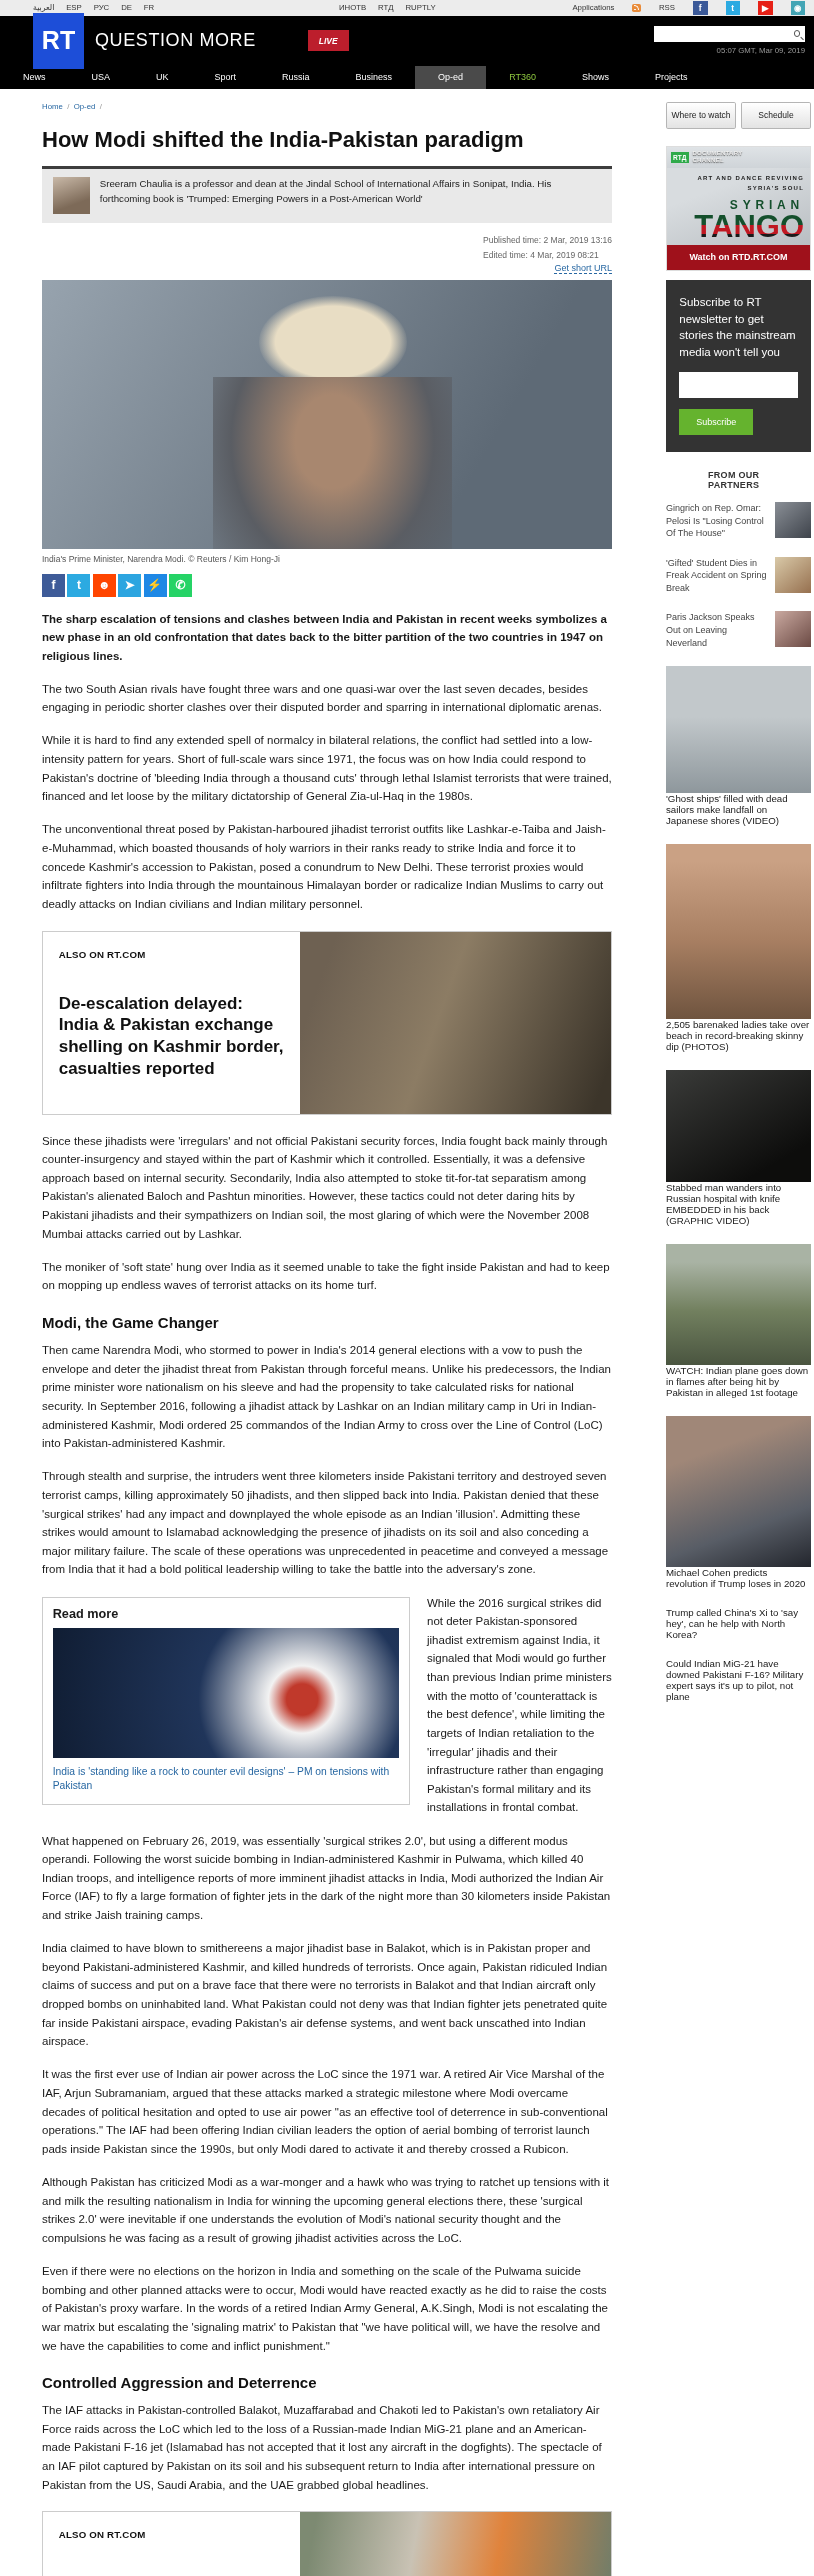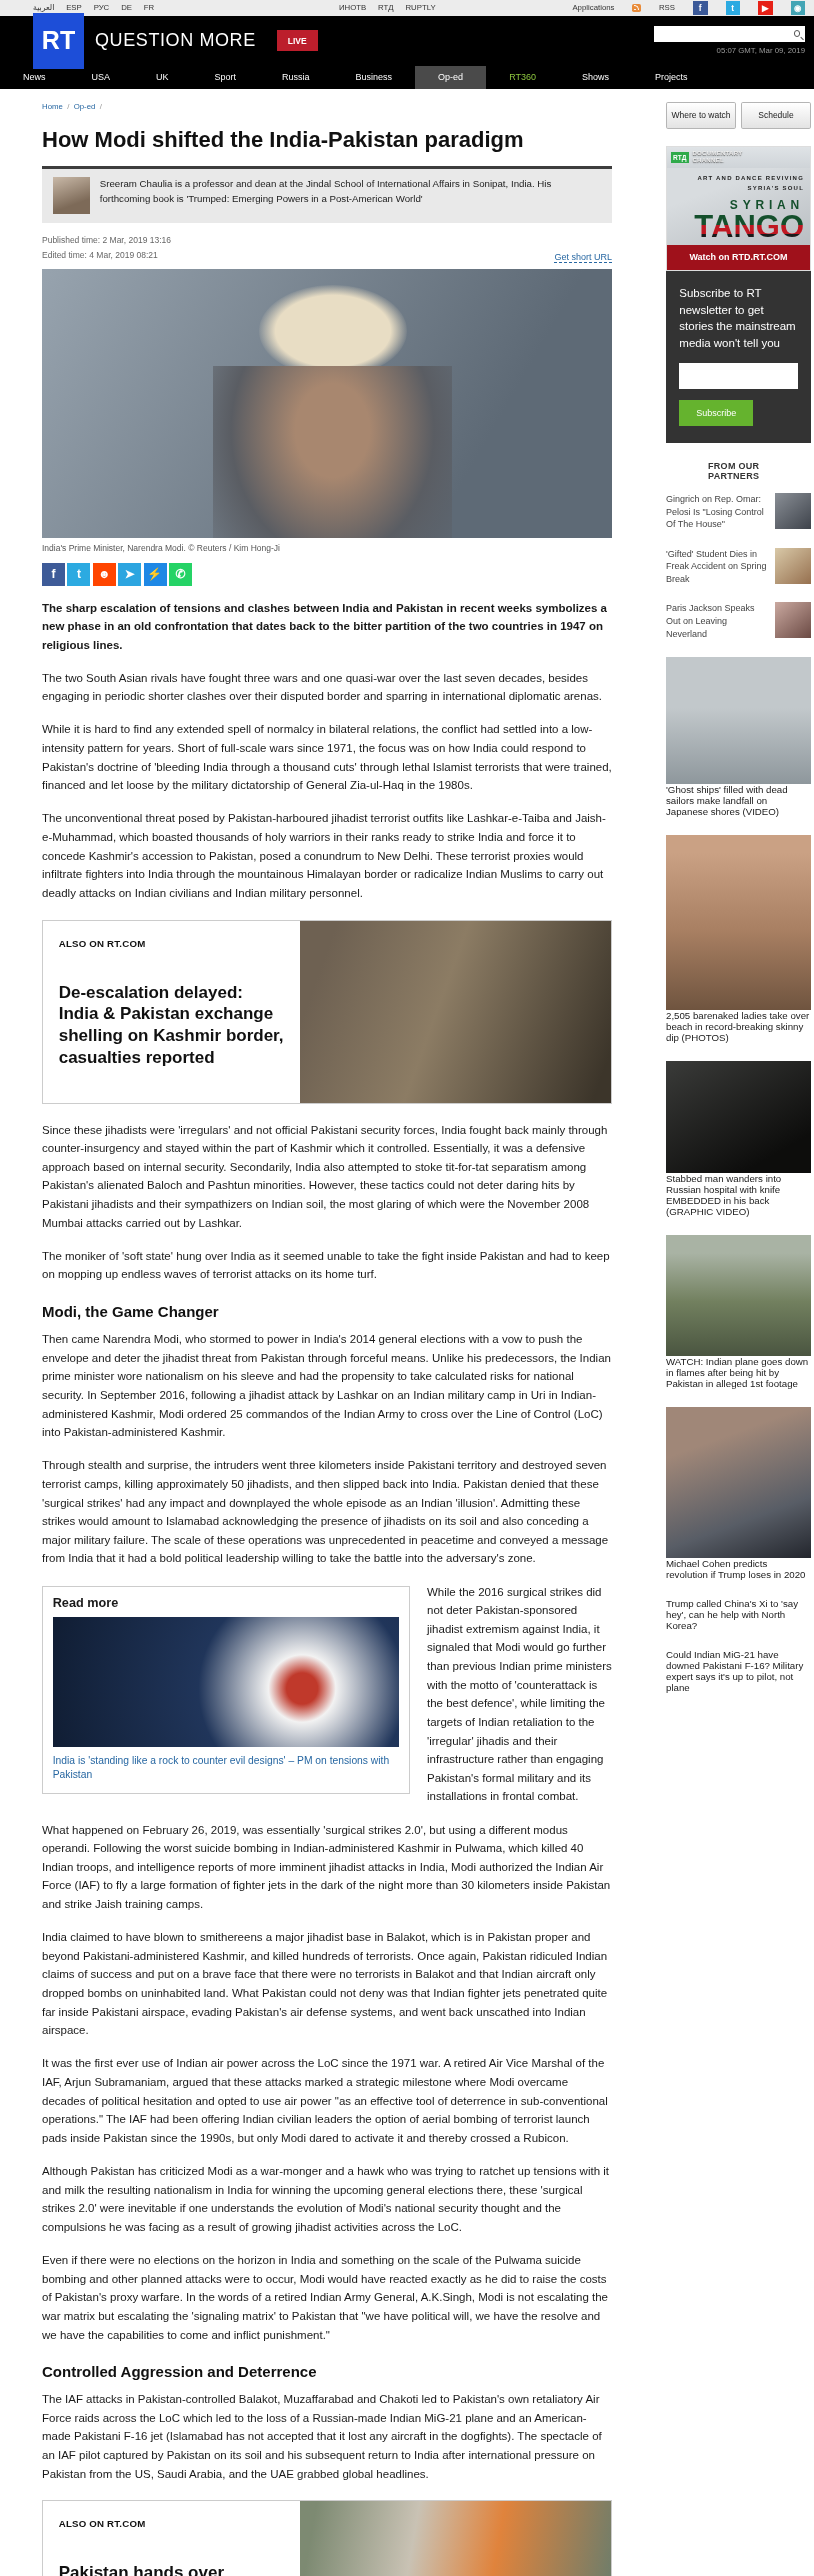--- a/index.html
+++ b/index.html
@@ -15,21 +15,21 @@
   .rss-ico { width:8.5px; height:8.5px; background:#e98b39; border-radius:1.8px; position:relative; display:inline-block; }
   .rss-ico::after { content:""; position:absolute; left:1.8px; bottom:1.8px; width:1.8px; height:1.8px; background:#fff; border-radius:50%; }
   .rss-ico::before { content:""; position:absolute; left:1.8px; bottom:1.8px; width:4.2px; height:4.2px; border:1.2px solid #fff; border-left:none; border-bottom:none; border-radius:0 100% 0 0; }
   .soc { width:14.5px; height:14.5px; display:inline-flex; align-items:center; justify-content:center; color:#fff; font-weight:bold; font-size:8.5px; }
   .soc.fb { background:#3b5998; } .soc.tw { background:#2caae1; } .soc.yt { background:#e62117; } .soc.ig { background:#43a5b5; }
 
   
   .header { background:#000; height:50px; display:flex; align-items:center; padding:0 9px 0 33px; }
   .logo-block { background:#1d4ed8; width:51px; height:56px; display:flex; align-items:center; justify-content:center; color:#fff; font-size:25px; font-weight:bold; }
   .tagline { color:#fff; font-size:18px; letter-spacing:0.6px; margin-left:11px; font-weight:normal; }
-  .live-btn { margin-left:21px; background:#bc1e2c; color:#fff; font-size:8.5px; font-weight:bold; padding:5.4px 11px; border:none; cursor:pointer; }
+  .live-btn { margin-left:52px; background:#bc1e2c; color:#fff; font-size:8.5px; font-weight:bold; padding:5.4px 11px; border:none; cursor:pointer;font-style:italic; }
   .header-right { margin-left:auto; display:flex; flex-direction:column; align-items:flex-end; }
   .searchbox { width:151px; height:15.7px; background:#fff; display:flex; align-items:center; }
   .searchbox input { flex:1; border:none; height:13.3px; padding:0 4.8px; font-size:7.8px; outline:none; }
   .mag-ico { width:6.6px; height:6.6px; border:1.2px solid #555; border-radius:50%; position:relative; margin-right:4.8px; }
   .mag-ico::after { content:""; position:absolute; width:4.2px; height:1.2px; background:#555; transform:rotate(45deg); left:5.4px; top:6.6px; }
   .header-time { color:#9a9a9a; font-size:7.8px; margin-top:4.8px; }
 
   
   .nav { background:#000; height:23px; display:flex; justify-content:flex-start; }
   .nav a { color:#fff; font-size:9px; line-height:23px; padding:0 23px; display:block; }
@@ -40,21 +40,21 @@
   .layout { display:flex; padding:13.3px 9px 30px 42px; gap:54px; }
   .article-col { width:570px; flex:0 0 570px; }
   .sidebar { width:145px; flex:0 0 145px; }
 
   
   .breadcrumb { font-size:7.8px; color:#999; margin-bottom:15.7px; }
   .breadcrumb a { color:#2767a2; }
   .page-title { font-size:22px; font-weight:bold; color:#111; margin-bottom:13.3px; }
   .author-box { background:#e9e9e9; border-top:3.6px solid #3d3d3d; display:flex; gap:9.7px; padding:8.5px 11px; font-size:9.7px; line-height:1.5; color:#222; align-items:flex-start; }
   .author-photo { width:37px; height:37px; flex:0 0 37px; background:linear-gradient(160deg,#c9b9a8,#7d6a58 70%); }
-  .meta-row { display:flex; justify-content:space-between; align-items:flex-end; margin:9.7px 0 6px; }
+  .meta-row { display:flex; justify-content:space-between; align-items:flex-end; margin:9.7px 0 6px;flex-direction:column; }
   .meta-times { font-size:8.5px; color:#666; line-height:1.8; }
   .short-url { font-size:9px; color:#2767a2; border-bottom:0.6px dashed #2767a2; cursor:pointer; }
 
   
   .hero { height:269px; background:linear-gradient(120deg,#97a3ae,#5e6a76 75%); position:relative; overflow:hidden; }
   .hero::before { content:""; position:absolute; left:38%; top:6%; width:26%; height:34%; background:radial-gradient(ellipse at center,#e8ddc4 55%,rgba(232,221,196,0) 72%); border-radius:50%; }
   .hero::after { content:""; position:absolute; left:30%; top:36%; width:42%; height:80%; background:radial-gradient(ellipse at 50% 30%,#a8876f 22%,#5a5d63 60%,rgba(90,93,99,0)); }
   .hero-caption { font-size:8.5px; color:#555; margin:4.8px 0 9.7px; }
 
   
@@ -81,21 +81,21 @@
   
   .readmore { float:left; width:368px; border:0.6px solid #ccc; padding:8.5px 9.7px 9.7px; margin:3.6px 17px 8.5px 0; }
   .readmore-label { font-size:12.7px; font-weight:bold; margin-bottom:7.2px; }
   .readmore-photo { height:130px; background:radial-gradient(circle at 72% 55%, #c0392b 6%, #f2f2f2 13%, #20355a 40%, #101d33 100%); }
   .readmore-caption { display:block; font-size:10.3px; color:#2767a2; line-height:1.4; margin-top:7.2px; }
 
   
   .side-btns { display:flex; gap:4.8px; margin-bottom:17px; }
   .side-btn { flex:1; height:26.6px; background:linear-gradient(#ffffff,#e3e3e3); border:0.6px solid #b5b5b5; border-radius:1.8px; font-size:8.5px; color:#222; cursor:pointer; font-family:"Liberation Sans",sans-serif; }
 
-  .ad { border:0.6px solid #ddd; margin-bottom:0; }
+  .ad { border:0.6px solid #ddd; margin-bottom:9px; }
   .ad-top { display:flex; gap:3.6px; align-items:center; padding:3.6px; background:linear-gradient(#dfe3e6,#cfd4d8); }
   .ad-logo { background:#2faa4a; color:#fff; font-size:6.6px; font-weight:bold; padding:1.8px 2.4px; }
   .ad-channel { font-size:6px; font-weight:bold; color:#eee; text-shadow:0 0.6px 1.2px #555; letter-spacing:0.3px; width:54px; line-height:1.2; }
   .ad-body { background:linear-gradient(160deg,#d8dcdf 30%,#b9bec2); padding:6px 6px 3.6px; text-align:right; }
   .ad-tagline { font-size:6px; font-weight:bold; color:#222; letter-spacing:1.2px; line-height:1.6; margin-bottom:4.8px; }
   .ad-syrian { font-size:12px; font-weight:bold; color:#14502c; letter-spacing:4.8px; }
   .ad-tango { font-size:31px; font-weight:bold; line-height:.95; background:linear-gradient(180deg,#14502c 0 42%,#c01822 42% 72%,#1a1a1a 72% 100%); -webkit-background-clip:text; background-clip:text; color:transparent; }
   .ad-cta { background:#9f111b; color:#fff; font-size:9px; font-weight:bold; text-align:center; padding:7.2px 0; cursor:pointer; }
 
   .newsletter { background:#333; padding:14.5px 13.3px 17px; margin-bottom:18px; }

